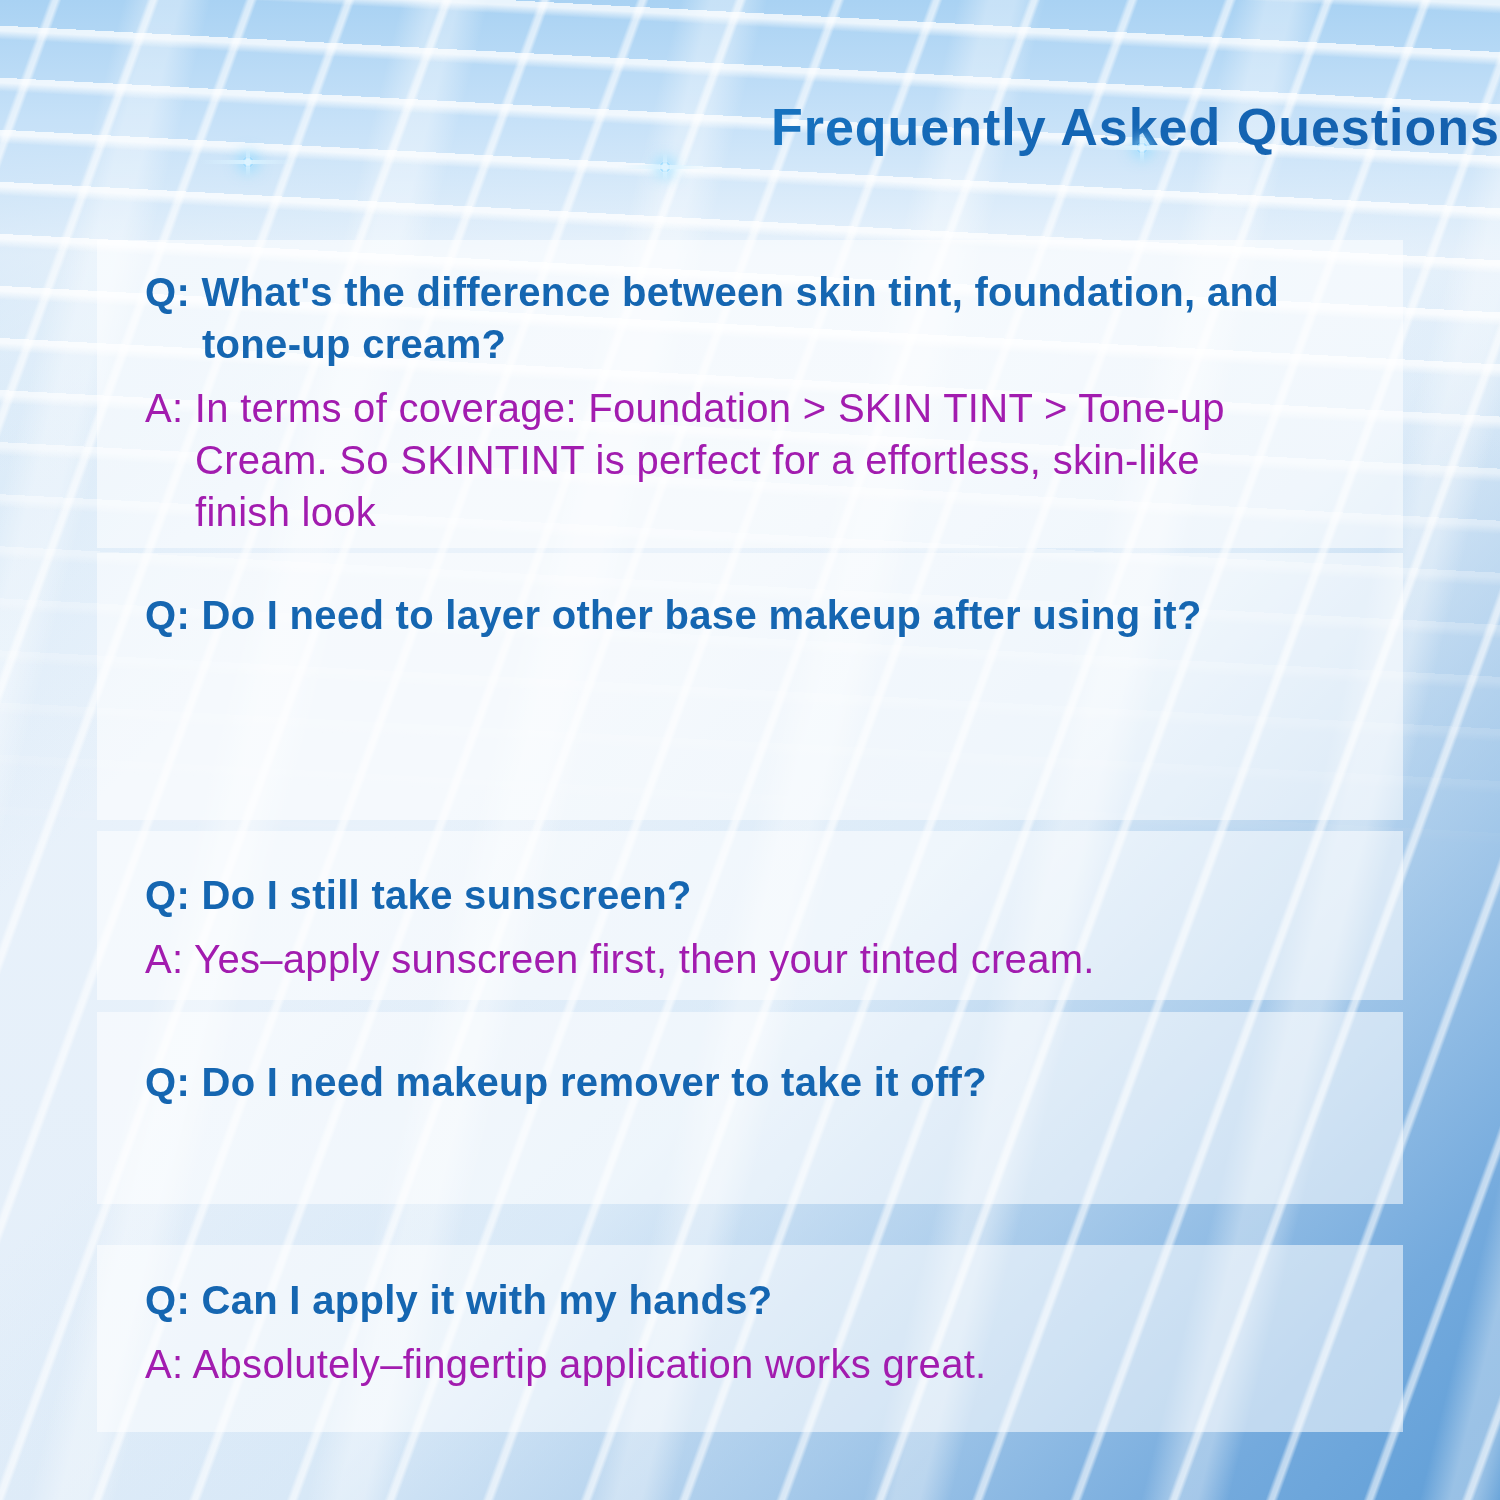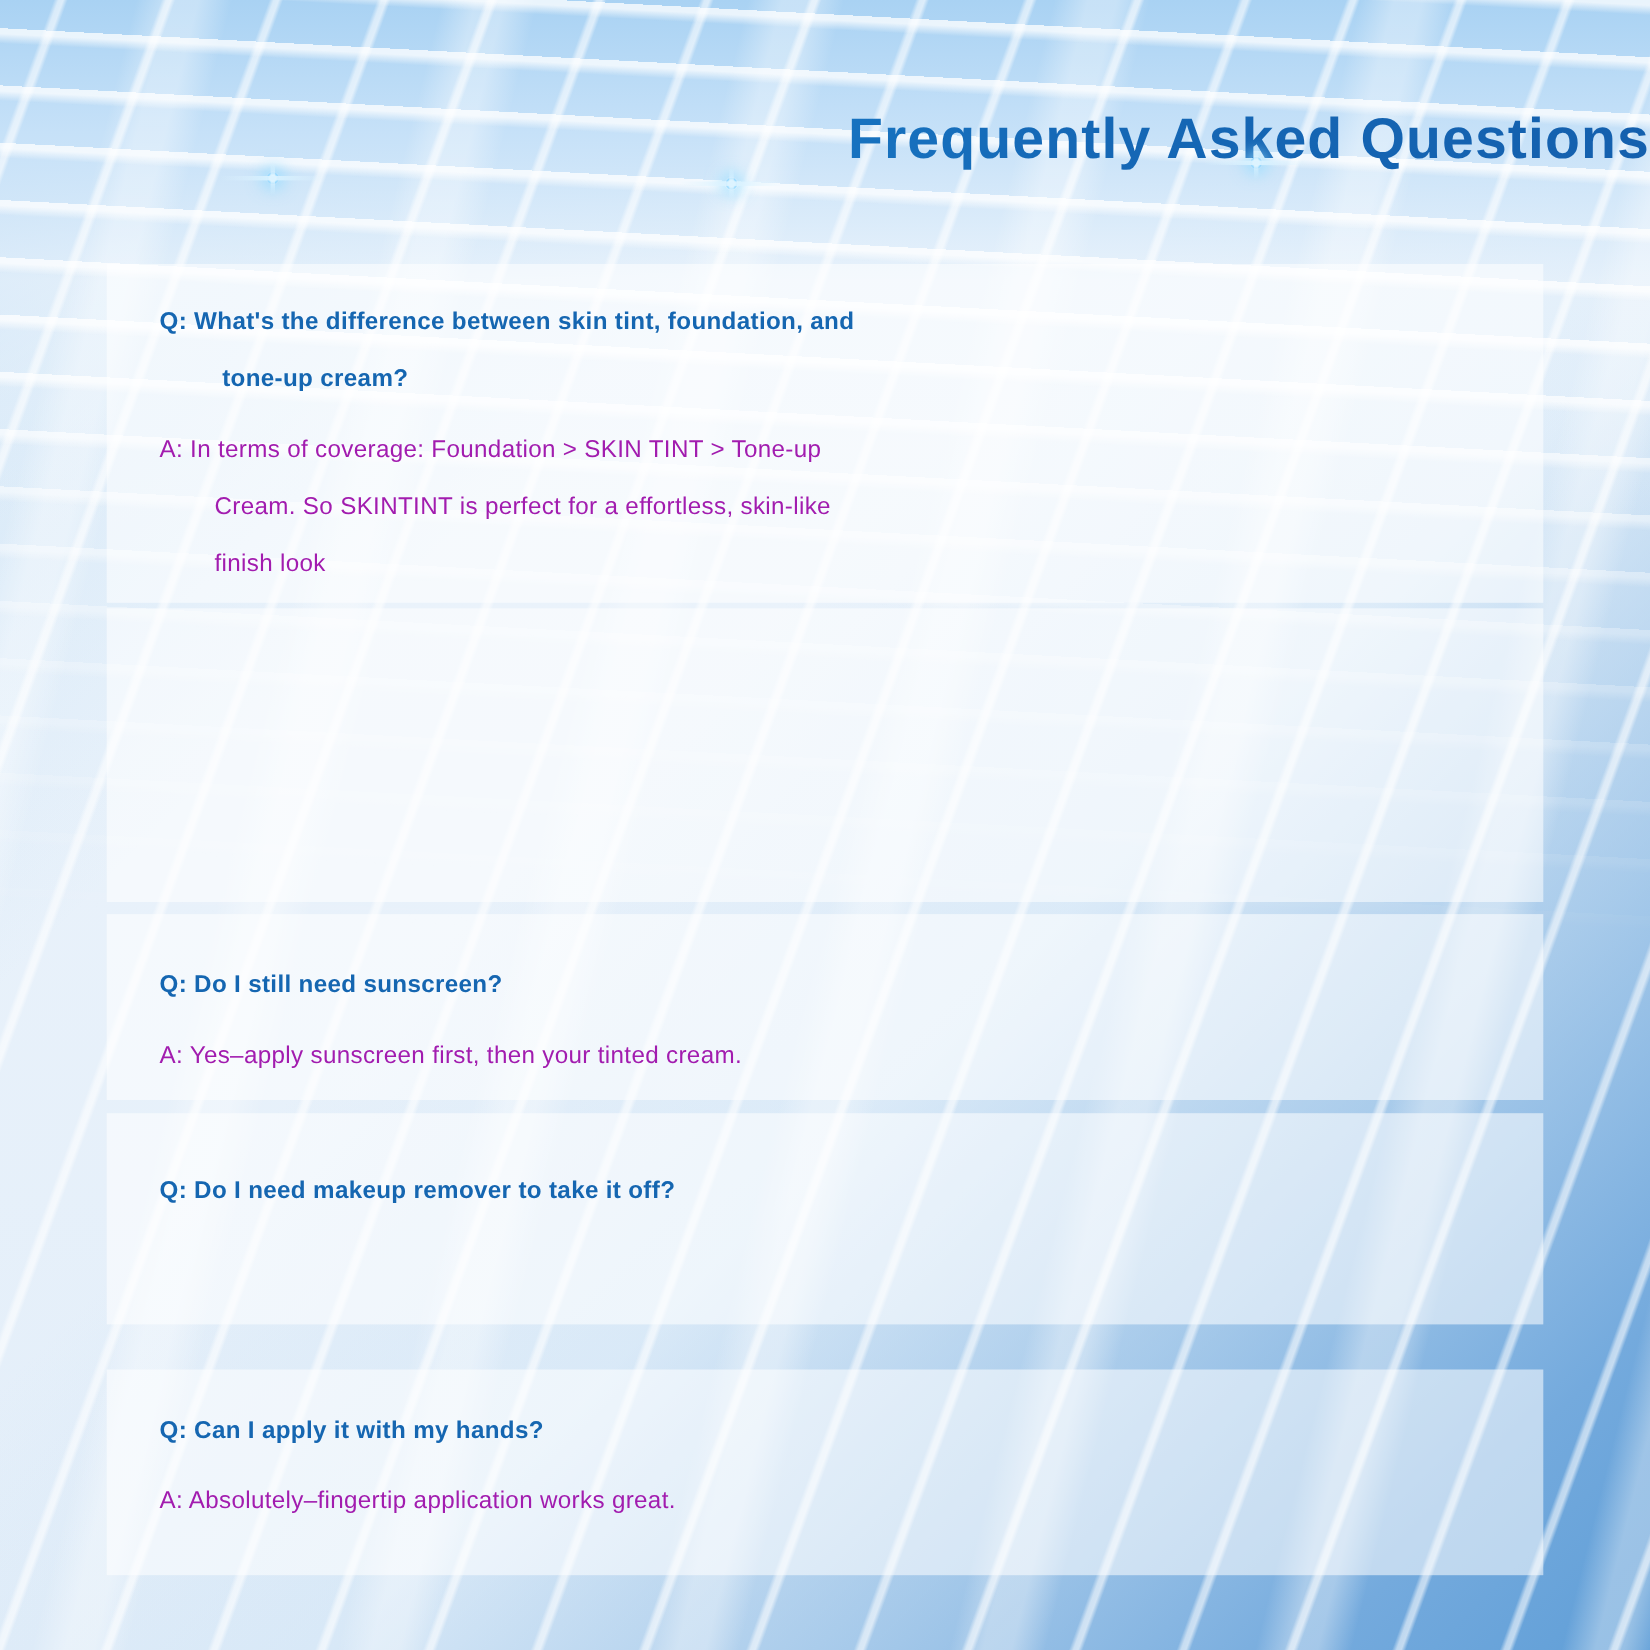--- a/index.html
+++ b/index.html
@@ -120,21 +120,21 @@
     padding: 0 40px 0 48px;
   }
   .card-1 { top: 240px;  height: 308px; padding-top: 26px; }
   .card-2 { top: 553px;  height: 267px; padding-top: 36px; }
   .card-3 { top: 831px;  height: 169px; padding-top: 38px; }
   .card-4 { top: 1012px; height: 192px; padding-top: 44px; }
   .card-5 { top: 1245px; height: 187px; padding-top: 29px; }
 
   .q-text, .a-text {
     margin: 0;
-    font-size: 22px;
+    font-size: 40px;
     line-height: 52px;
     letter-spacing: 0.3px;
     white-space: pre-line;
     padding-left: 57px;
     text-indent: -57px;
   }
   .q-text {
     font-weight: 700;
     color: #1566b1;
   }
@@ -159,24 +159,25 @@
 
 <section class="faq-card card-1">
   <p class="q-text">Q: What's the difference between skin tint, foundation, and
 tone-up cream?</p>
   <p class="a-text">A: In terms of coverage: Foundation &gt; SKIN TINT &gt; Tone-up
 Cream. So SKINTINT is perfect for a effortless, skin-like
 finish look</p>
 </section>
 
 <section class="faq-card card-2">
+  <p class="q-text">Q: Do I need to layer other base makeup after using it?</p>
 </section>
 
 <section class="faq-card card-3">
-  <p class="q-text">Q: Do I still need sunscreen?</p>
+  <p class="q-text">Q: Do I still take sunscreen?</p>
   <p class="a-text">A: Yes–apply sunscreen first, then your tinted cream.</p>
 </section>
 
 <section class="faq-card card-4">
   <p class="q-text">Q: Do I need makeup remover to take it off?</p>
 </section>
 
 <section class="faq-card card-5">
   <p class="q-text">Q: Can I apply it with my hands?</p>
   <p class="a-text">A: Absolutely–fingertip application works great.</p>

